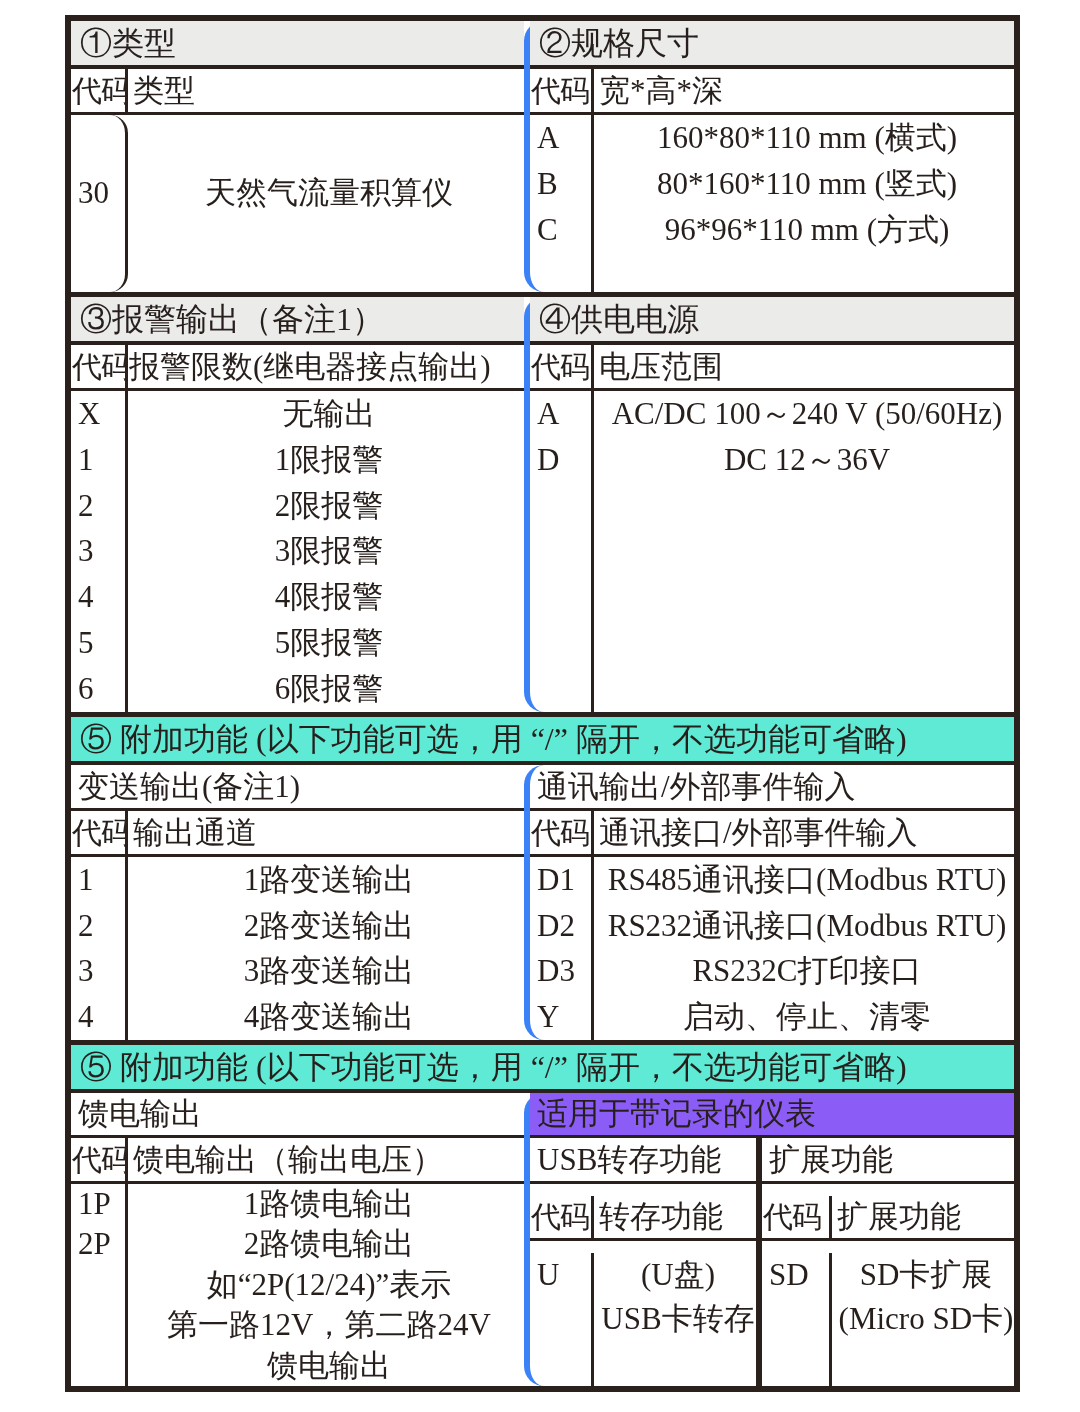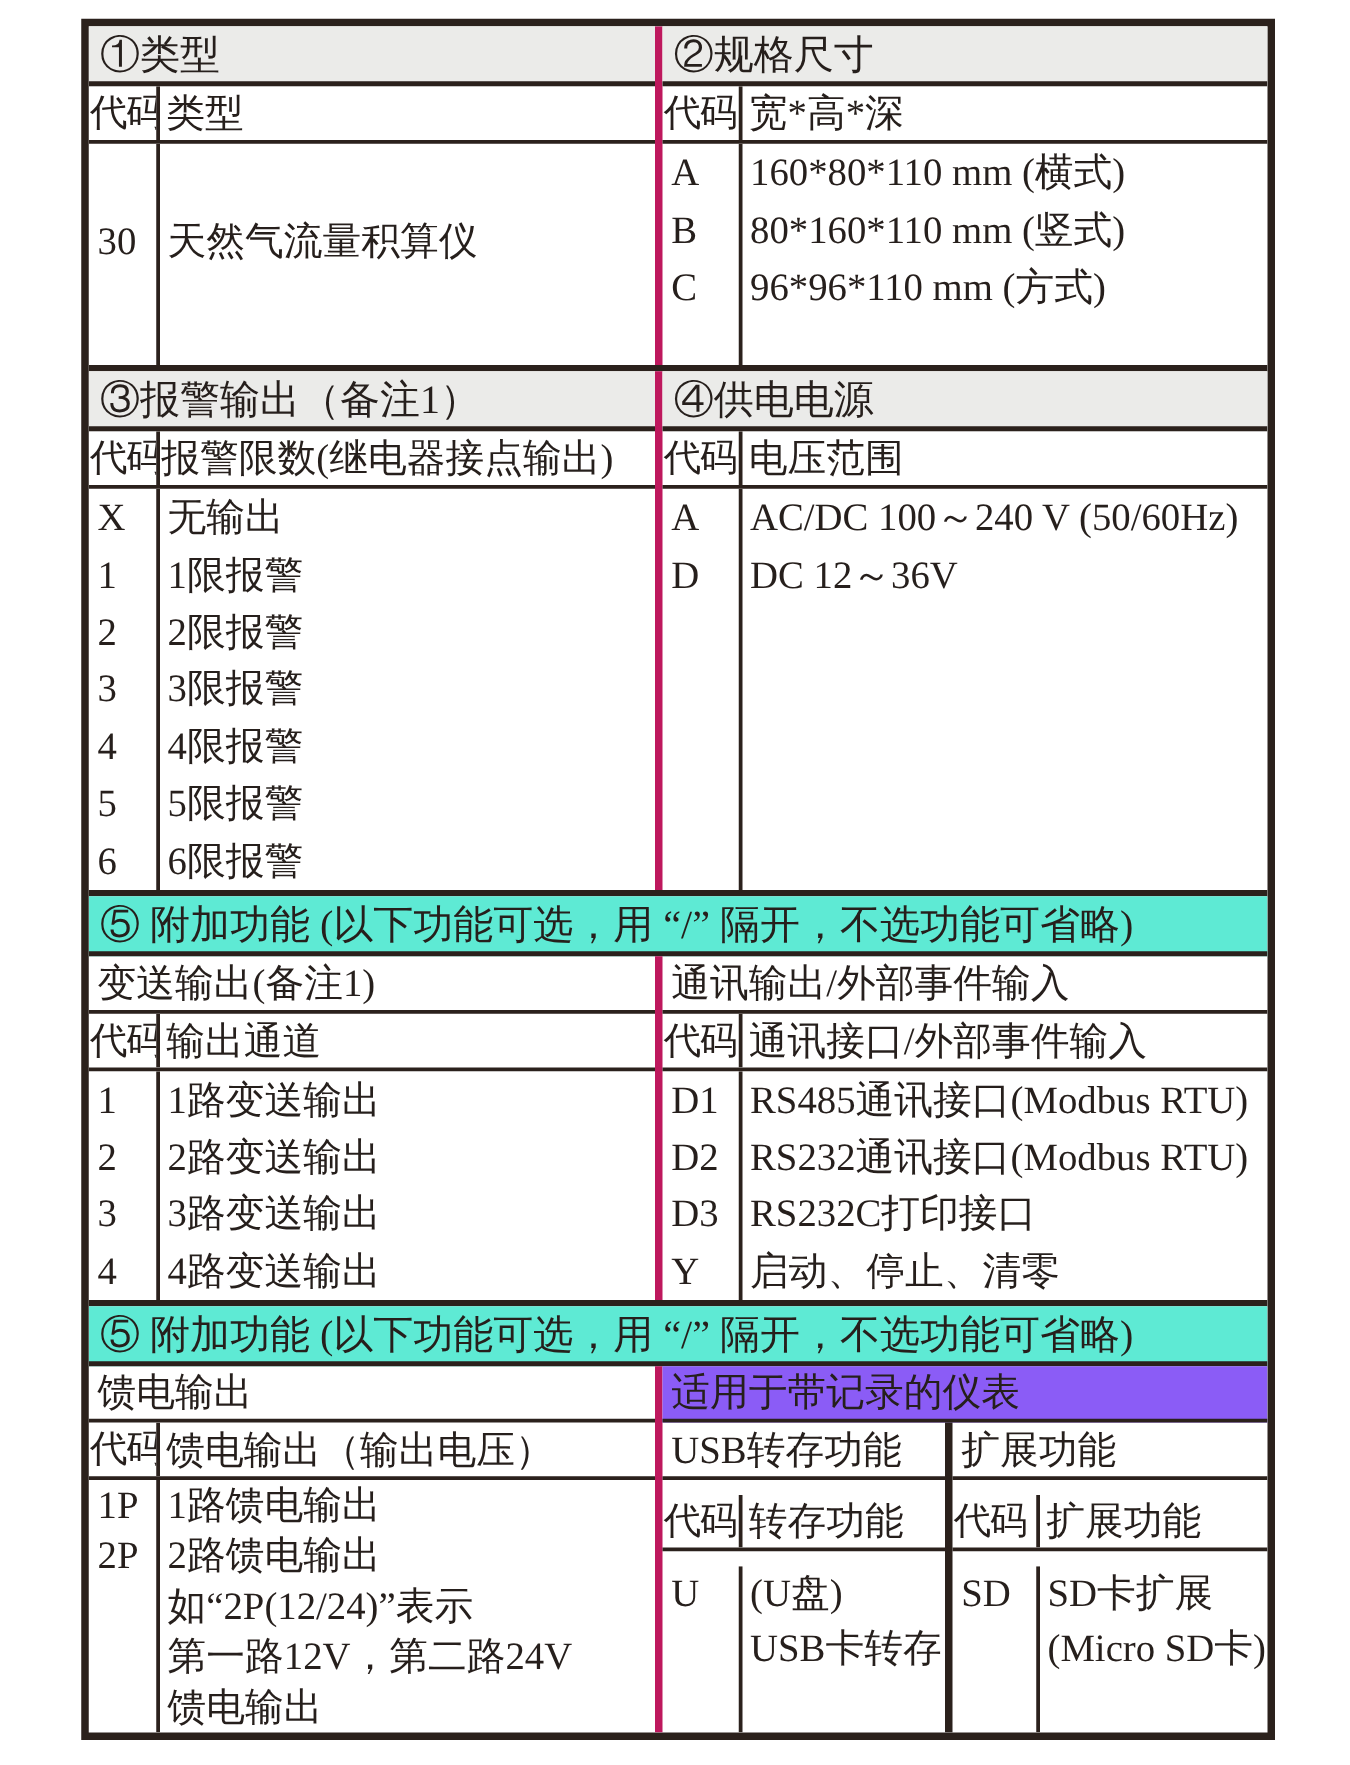--- a/index.html
+++ b/index.html
@@ -17,21 +17,21 @@
     font-size: 31px;
     overflow: hidden;
   }
   .sec { border-bottom: 5px solid #2b211c; display: flex; }
   .sec.col { flex-direction: column; }
   .sec-a { height: 276px; }
   .sec-b { height: 420px; }
   .sec-c { height: 328px; }
   .sec-d { flex: 1; border-bottom: none; }
   .half-l { width: 453px; display: flex; flex-direction: column; min-width: 0; }
-  .half-r { flex: 1; border-left: 6px solid #be185d; display: flex; flex-direction: column; min-width: 0; }
+  .half-r { flex: 1; border-left: 6px solid #3b82f6; display: flex; flex-direction: column; min-width: 0; border-radius: 20px; }
   .flexrow { display: flex; flex: 1; min-height: 0; }
   .gray { background: #8b5cf6; }
   .title-row {
     height: 48px; line-height: 44px; padding-left: 9px;
     border-bottom: 4px solid #2b211c; background: #ebebe9;
     font-size: 32px; white-space: nowrap; overflow: hidden;
   }
   .full-title {
     height: 48px; line-height: 44px; padding-left: 9px;
     border-bottom: 4px solid #2b211c; background: #5eead4;
@@ -50,28 +50,28 @@
   .codecell.w64 { width: 64px; }
   .codecell.w70 { width: 70px; }
   .desccell { flex: 1; min-width: 0; padding-left: 5px; white-space: nowrap; overflow: hidden; }
   .content { display: flex; flex: 1; min-height: 0; overflow: hidden; }
   .codes {
     width: 57px; flex-shrink: 0; border-right: 3px solid #2b211c;
     padding-left: 7px; white-space: nowrap; overflow: hidden;
   }
   .codes.w64 { width: 64px; }
   .codes.w70 { width: 70px; }
-  .descs { flex: 1; min-width: 0; padding-left: 6px; white-space: nowrap; overflow: hidden; }
+  .descs { flex: 1; min-width: 0; padding-left: 6px; white-space: nowrap; overflow: hidden; text-align: center; }
   .cline { height: 46px; line-height: 46px; white-space: nowrap; }
   .sec-b .cline { height: 45.8px; line-height: 45.8px; }
   .sec-c .cline { height: 45.7px; line-height: 45.7px; }
   .dleft .cline { height: 40.4px; line-height: 40.4px; }
   .subcol .cline { height: 44px; line-height: 44px; }
   
-  .center-cell { display: flex; flex-direction: column; justify-content: center; padding-bottom: 22px; }
+  .center-cell { display: flex; flex-direction: column; justify-content: center; padding-bottom: 22px; border-radius: 18px; }
   .center-cell .cline { height: auto; line-height: 40px; }
   
   .subcol { display: flex; flex-direction: column; min-width: 0; gap: 12px; }
   .subcol-usb { width: 232px; flex-shrink: 0; border-right: 6px solid #2b211c; }
   .subcol-sd { flex: 1; }
   .subhdr {
     height: 46px; line-height: 43px; padding-left: 7px;
     border-bottom: 3px solid #2b211c; white-space: nowrap; overflow: hidden;
   }
   .subcol .hdr-row { height: 45px; line-height: 42px; }

